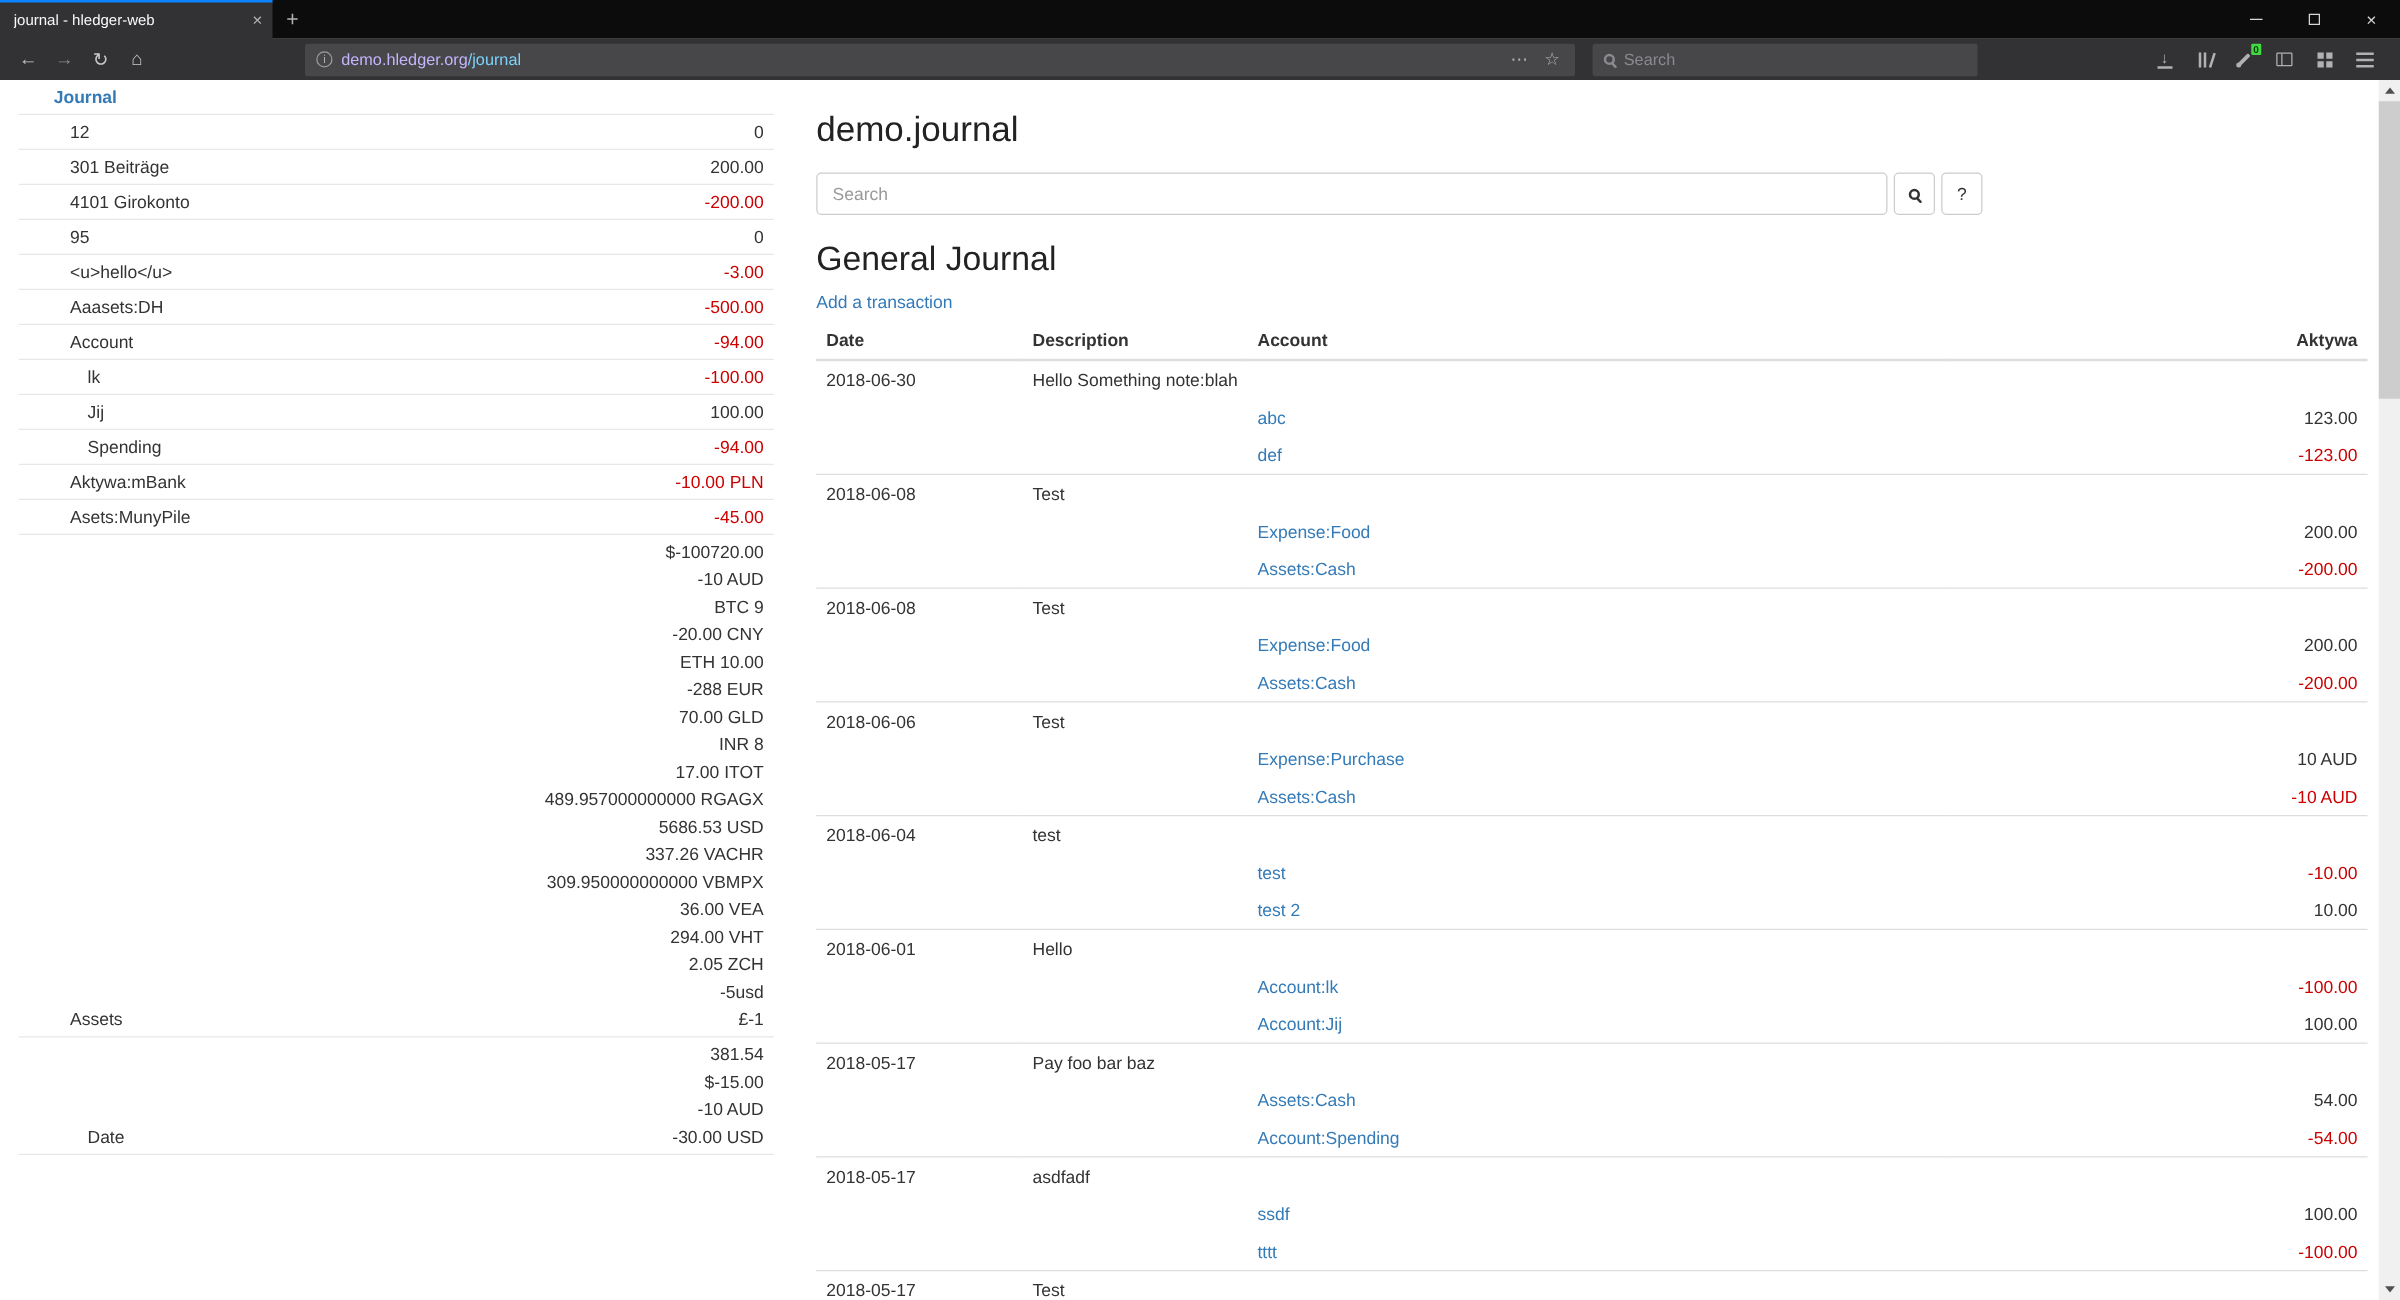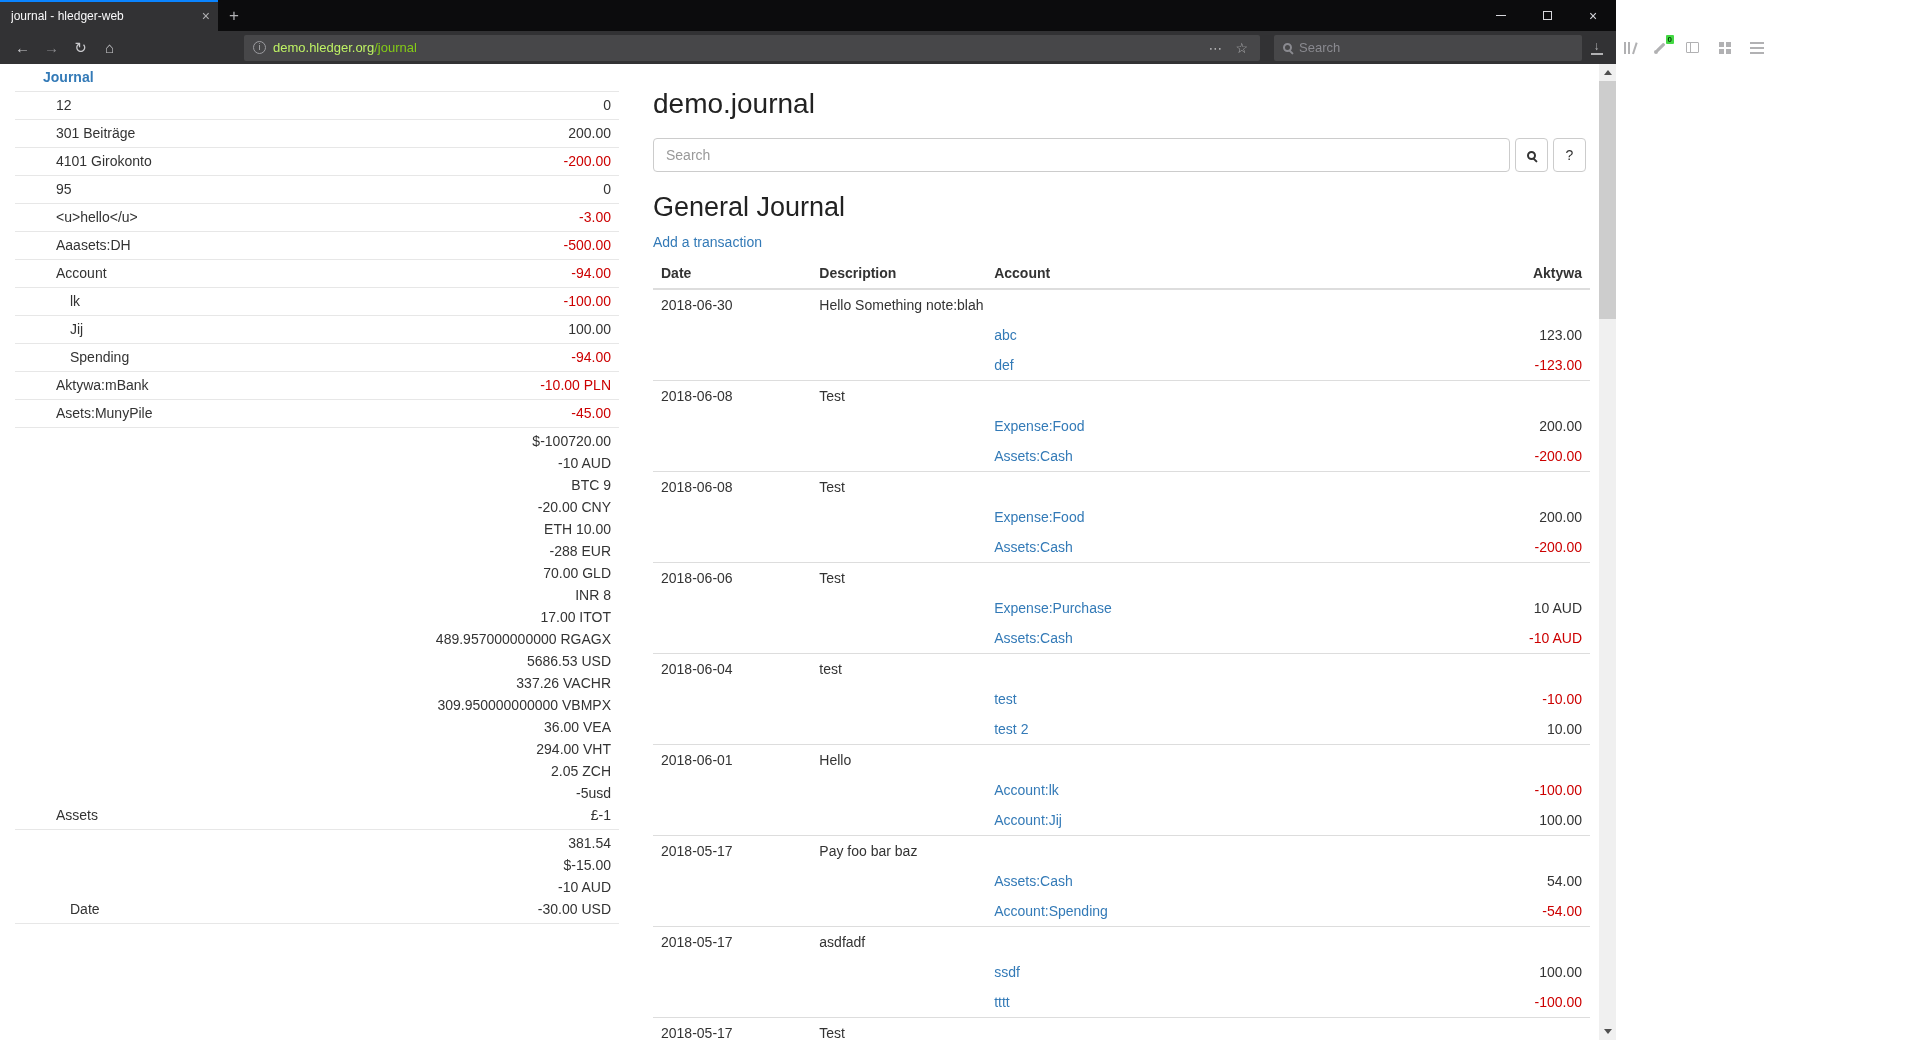--- a/index.html
+++ b/index.html
@@ -1,41 +1,41 @@
 <!DOCTYPE html>
 <html><head>
 <meta charset="utf-8">
 <style>
   * { box-sizing: border-box; margin: 0; padding: 0; }
   html, body { width: 1920px; height: 1040px; overflow: hidden; }
   body { font-family: "Liberation Sans", "DejaVu Sans", sans-serif; background: #fff; }
 
-  #window { width: 1616px; height: 1040px; display: flex; flex-direction: column; }
+  #window { width: 1920px; height: 1040px; display: flex; flex-direction: column; }
 
   
   .tabbar { height: 31px; background: #0c0c0d; display: flex; align-items: stretch; position: relative; flex: none; }
   .tab { width: 218px; background: #323234; display: flex; align-items: center; padding: 0 8px 0 11px; position: relative; color: #f9f9fa; font-size: 12px; }
   .tab::before { content: ''; position: absolute; top: 0; left: 0; right: 0; height: 2px; background: #0a84ff; }
   .tab-title { flex: 1; white-space: nowrap; overflow: hidden; }
   .tab-close { color: #b1b1b3; font-size: 14px; margin-left: 6px; line-height: 1; }
   .newtab { width: 32px; display: flex; align-items: center; justify-content: center; color: #b1b1b3; font-size: 17px; }
   .win-controls { position: absolute; right: 0; top: 0; height: 100%; display: flex; }
   .win-btn { width: 46px; display: flex; align-items: center; justify-content: center; color: #d7d7db; font-size: 14px; }
   .min-bar { width: 10px; height: 1px; background: #d7d7db; display: block; }
   .max-box { width: 9px; height: 9px; border: 1px solid #d7d7db; display: block; }
 
   .toolbar { height: 33px; background: #323234; display: flex; align-items: center; padding: 0 8px; flex: none; }
   .nav-btn { width: 29px; height: 29px; display: flex; align-items: center; justify-content: center; color: #c8c8cb; font-size: 15px; border-radius: 2px; flex: none; }
   .nav-btn.dim { color: #8a8a8e; }
 
   .url-bar { margin-left: 120px; width: 1016px; height: 26px; background: #474749; border-radius: 2px; display: flex; align-items: center; padding: 0 9px; gap: 7px; flex: none; }
   .info-icon { width: 13px; height: 13px; border: 1px solid #9c9ca0; border-radius: 50%; color: #b1b1b3; font-size: 9px; line-height: 11px; text-align: center; flex: none; }
   .url-text { flex: 1; font-size: 13px; white-space: nowrap; overflow: hidden; }
-  .url-domain { color: #bef264; }
-  .url-path { color: #84cc16; }
+  .url-domain { color: #c4b5fd; }
+  .url-path { color: #7dd3fc; }
   .urlbar-icon { color: #b1b1b3; font-size: 14px; padding: 0 3px; }
 
   .chrome-search { margin-left: 14px; width: 308px; height: 26px; background: #474749; border-radius: 2px; display: flex; align-items: center; padding: 0 9px; gap: 7px; color: #8a8a90; font-size: 13px; flex: none; }
 
   .lens { position: relative; width: 9px; height: 9px; border: 2px solid currentColor; border-radius: 50%; display: inline-block; flex: none; }
   .lens::after { content: ""; position: absolute; right: -4px; bottom: -3px; width: 6px; height: 2px; background: currentColor; transform: rotate(45deg); border-radius: 1px; }
 
   .right-tools { margin-left: auto; display: flex; gap: 3px; margin-right: 6px; }
   .tool-btn { width: 29px; height: 29px; display: flex; align-items: center; justify-content: center; color: #b1b1b3; position: relative; font-size: 14px; }
   .dl-wrap { position: relative; width: 12px; height: 15px; display: flex; align-items: flex-start; justify-content: center; }

